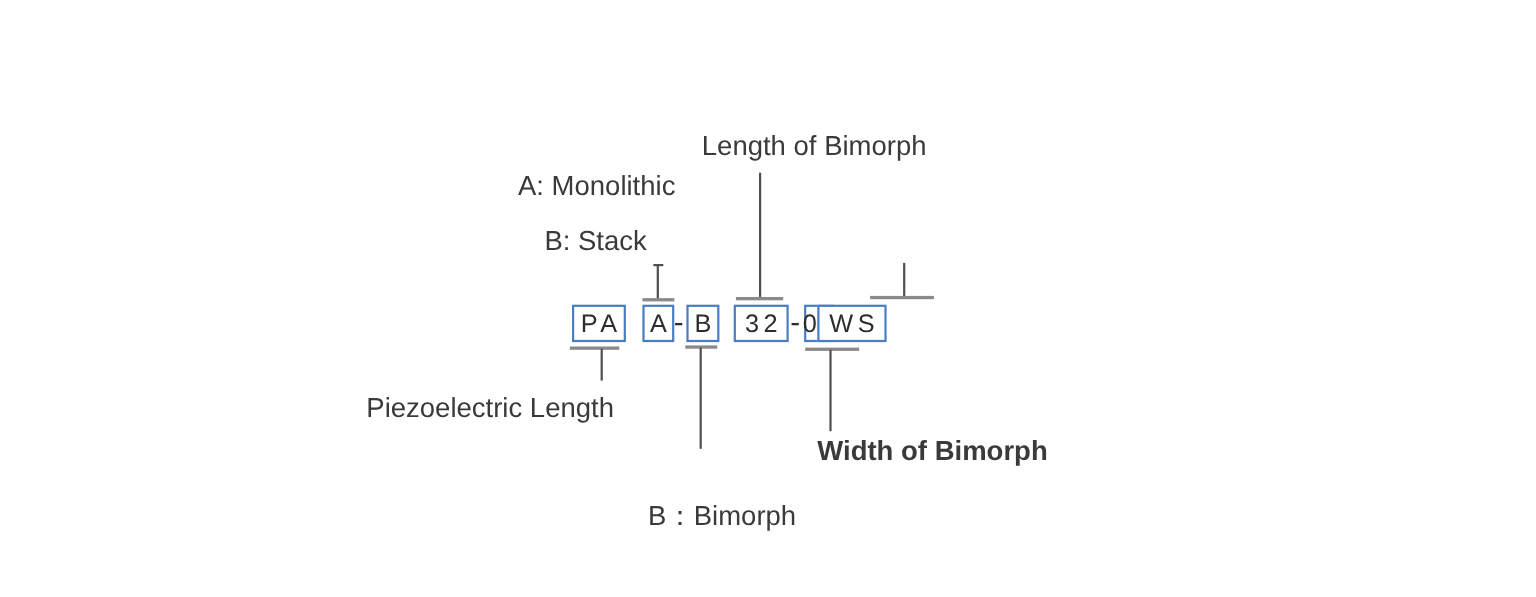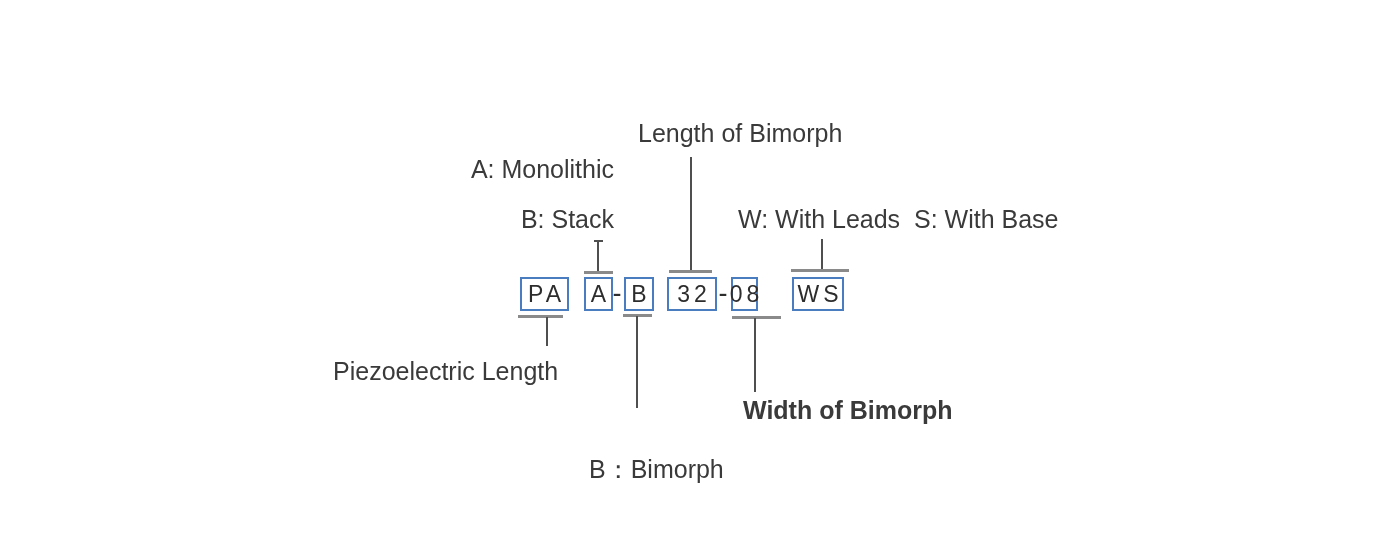--- a/index.html
+++ b/index.html
@@ -40,23 +40,22 @@
 </style>
 </head>
 <body>
 
 <div class="canvas">
 
   <div class="lbl" style="right:782px;top:155px;">A: Monolithic</div>
 
   <div class="lbl" style="left:638px;top:119px;">Length of Bimorph</div>
 
-  <div class="lbl" style="right:782px;top:205px;margin-left:33px;">B: Stack</div>
+  <div class="lbl" style="right:808px;top:205px;margin-left:33px;">B: Stack</div>
 
-  <div class="lbl" style="left:738px;top:205px;">W: With Leads  S: With Base</div>
 
   <div class="lbl" style="left:333px;top:357px;">Piezoelectric Length</div>
 
   <div class="lbl" style="left:589px;top:410px;margin-top:45px;">B：Bimorph</div>
 
   <div class="lbl" style="left:743px;top:396px;font-weight:bold;">Width of Bimorph</div>
 
   <div class="codebox" style="left:520px;width:49px;">PA</div>
 
   <div class="codebox" style="left:584px;width:29px;">A</div>
@@ -64,21 +63,21 @@
   <div class="dash" style="left:609px;width:16px;">-</div>
 
   <div class="codebox" style="left:624px;width:30px;">B</div>
 
   <div class="codebox" style="left:667px;width:50px;">32</div>
 
   <div class="dash" style="left:715px;width:16px;">-</div>
 
   <div class="codebox" style="left:731px;width:27px;">08</div>
 
-  <div class="codebox" style="left:792px;width:52px;">WS</div>
+  <div class="codebox" style="left:743px;width:63px;">WS</div>
 
   <div class="vcap" style="left:594px;top:240px;width:9px;"></div>
   <div class="vline" style="left:597px;top:240px;height:32px;"></div>
   <div class="hbar" style="left:584px;top:271px;width:29px;"></div>
 
   <div class="vline" style="left:690px;top:157px;height:114px;"></div>
   <div class="hbar" style="left:669px;top:270px;width:43px;"></div>
 
   <div class="vline" style="left:821px;top:239px;height:31px;"></div>
   <div class="hbar" style="left:791px;top:269px;width:58px;"></div>

